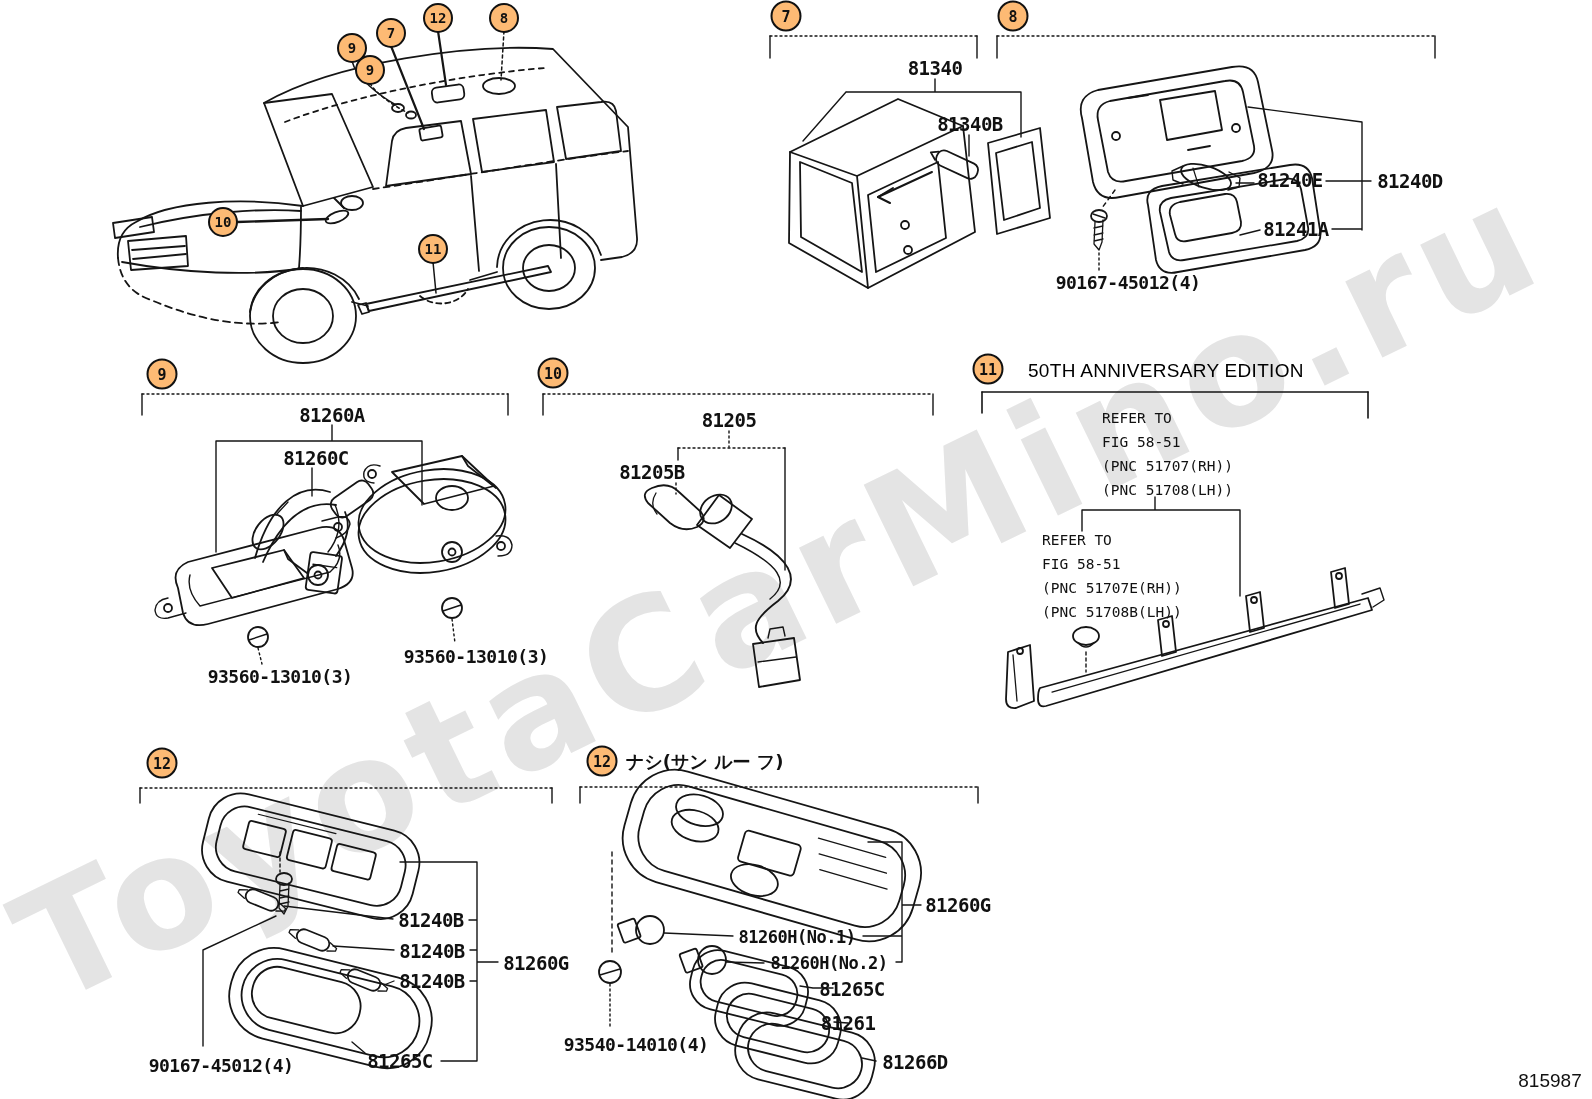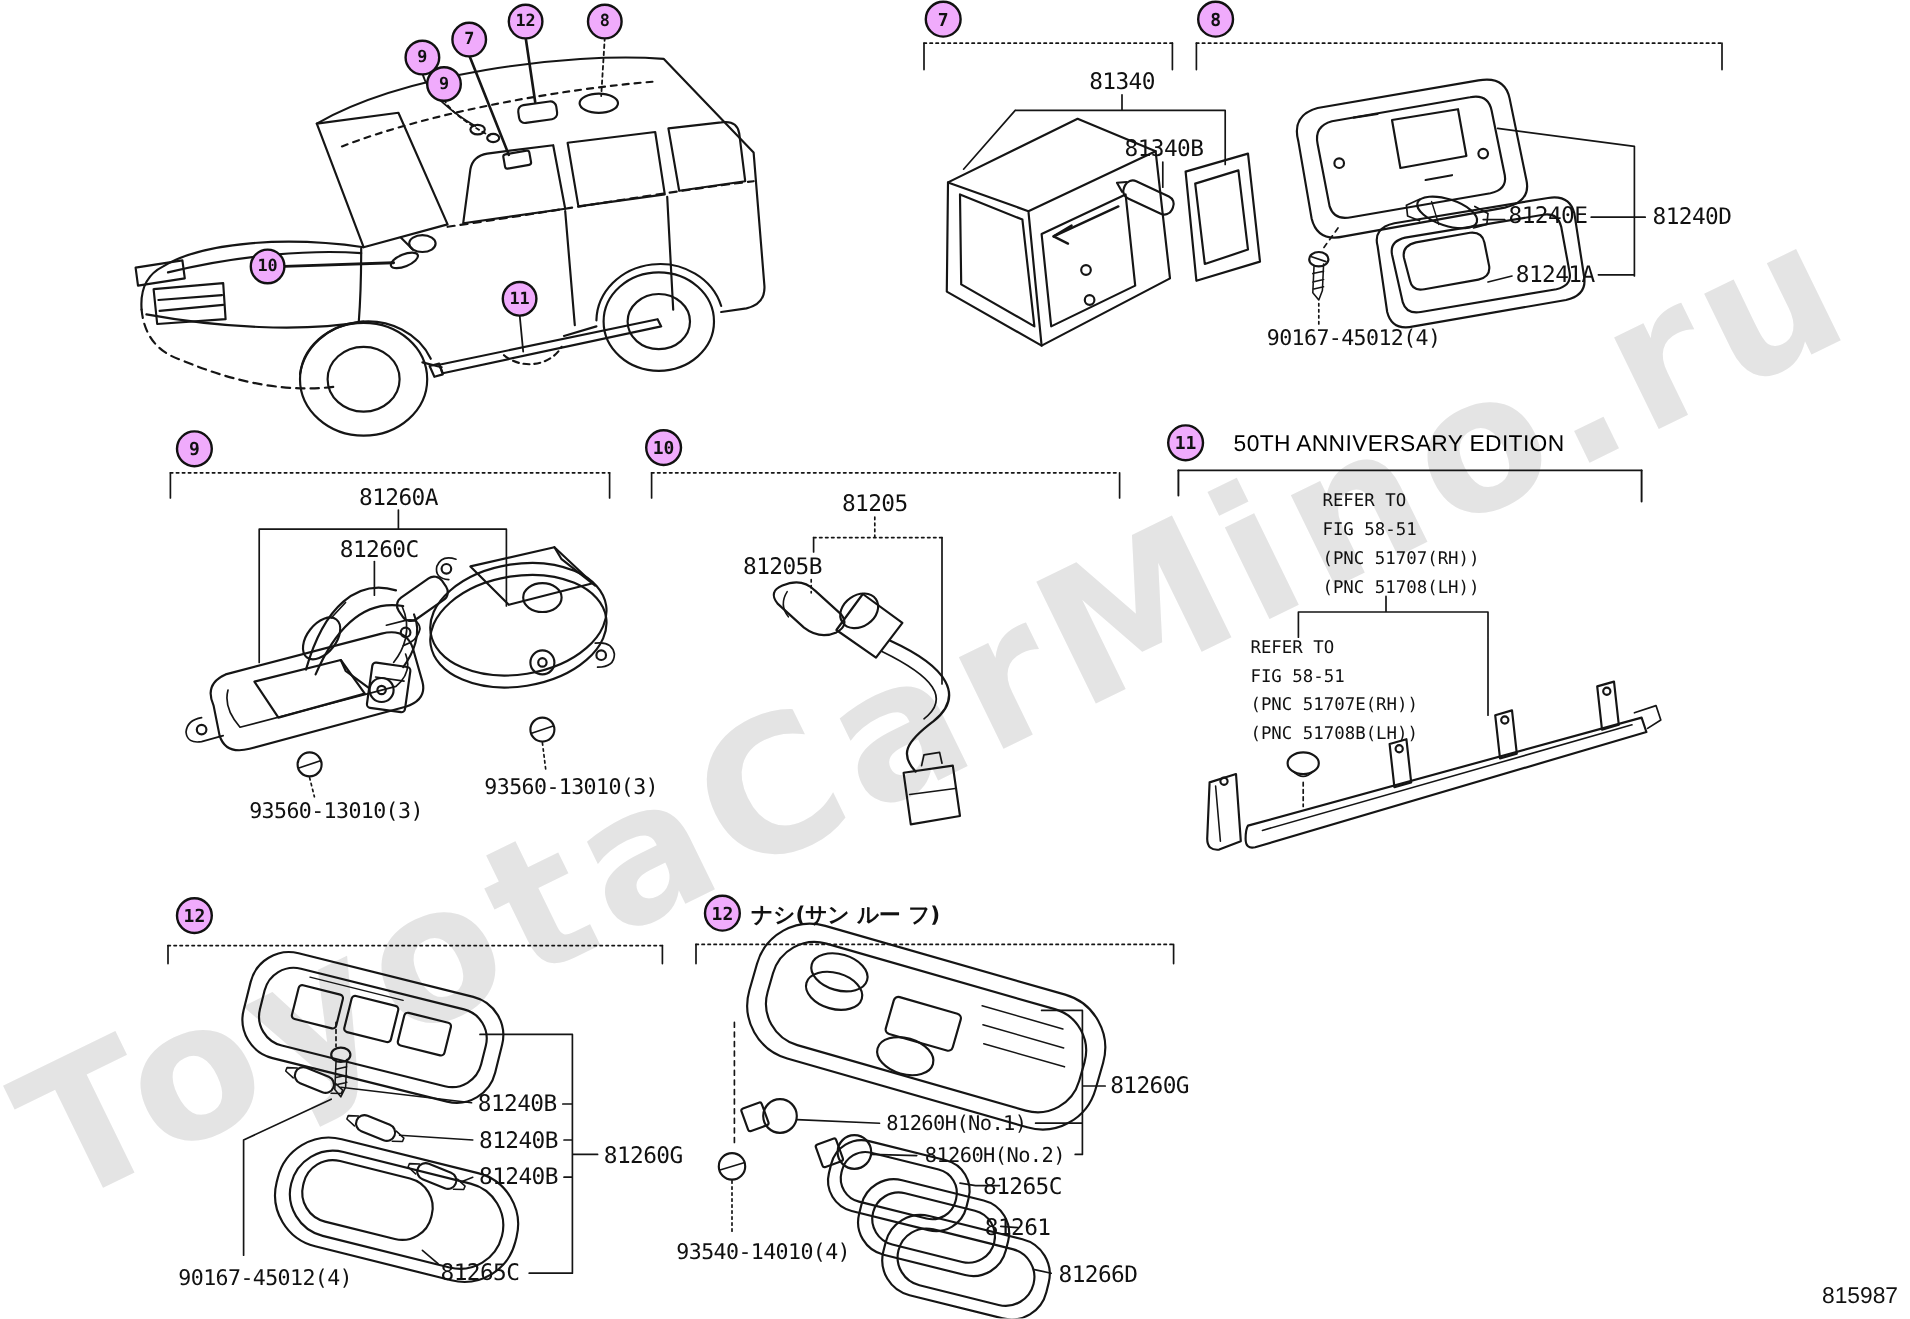--- a/index.html
+++ b/index.html
@@ -3,26 +3,26 @@
 <meta charset="utf-8">
 <style>
   html,body{margin:0;padding:0;background:#fff;}
   #stage{position:relative;width:1592px;height:1099px;background:#ffffff;overflow:hidden;
          font-family:"DejaVu Sans Mono",monospace;color:#111;}
   .watermark{position:absolute;left:28px;top:868px;width:2000px;
              transform:rotate(-26deg);transform-origin:0 50%;
              font-family:"DejaVu Sans",sans-serif;font-weight:700;font-size:155px;
              letter-spacing:8px;color:#e4e4e4;z-index:0;white-space:nowrap;user-select:none;}
   svg.art{position:absolute;left:0;top:0;z-index:1;}
-  .lbl{position:absolute;z-index:2;font-family:"DejaVu Sans Mono",monospace;font-weight:400;
+  .lbl{position:absolute;z-index:2;font-family:"DejaVu Sans Mono",monospace;font-weight:700;
        font-size:19px;white-space:nowrap;transform:translate(-50%,-50%);letter-spacing:-0.5px;}
   .lbl.long{font-size:18px;}
   .lbl.med{font-size:17px;}
   .co{position:absolute;z-index:2;width:26px;height:26px;border:2px solid #111;border-radius:50%;
-      background:#f0abfc;display:flex;align-items:center;justify-content:center;
+      background:#fdba74;display:flex;align-items:center;justify-content:center;
       font:700 14px "DejaVu Sans Mono",monospace;transform:translate(-50%,-50%);}
   .co.sec{width:27px;height:27px;font-size:15px;}
   .annotitle{position:absolute;z-index:2;font-family:"Liberation Sans",sans-serif;
              font-size:19px;letter-spacing:0.3px;color:#000000;white-space:nowrap;}
   .refer{position:absolute;z-index:2;font-family:"DejaVu Sans Mono",monospace;font-weight:400;
          font-size:14.5px;line-height:24px;white-space:nowrap;}
   .jpnote{position:absolute;z-index:2;font-weight:700;font-size:18px;white-space:nowrap;
           font-family:"DejaVu Sans",sans-serif;text-align:right;}
   .pagecode{position:absolute;z-index:2;font-family:Liberation Sans, sans-serif;
             font-size:19px;transform:translate(-50%,-50%);}

